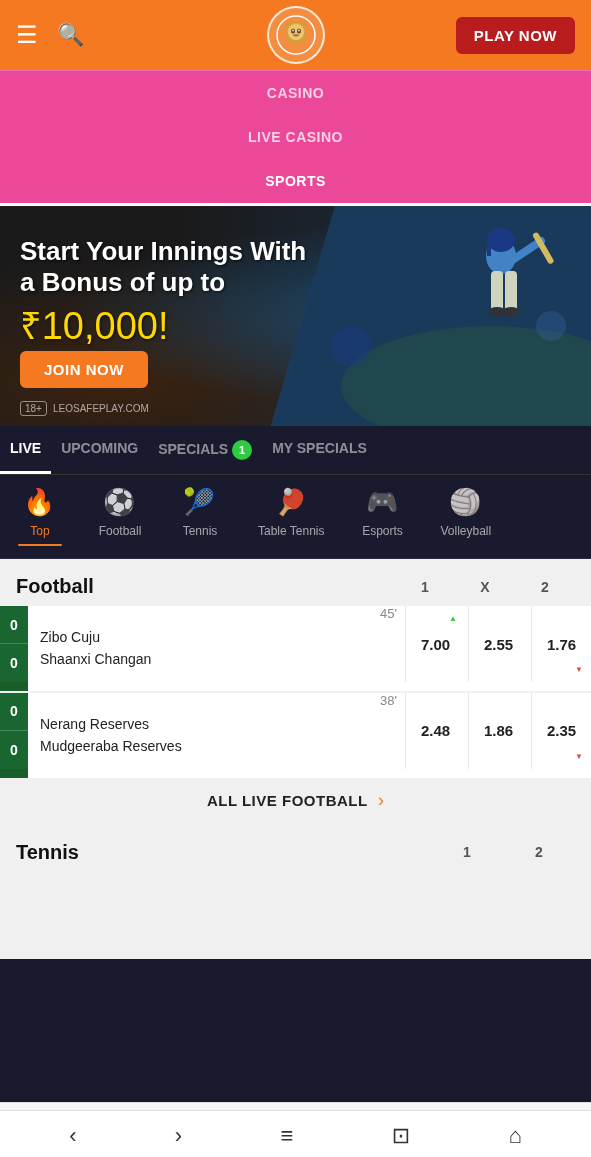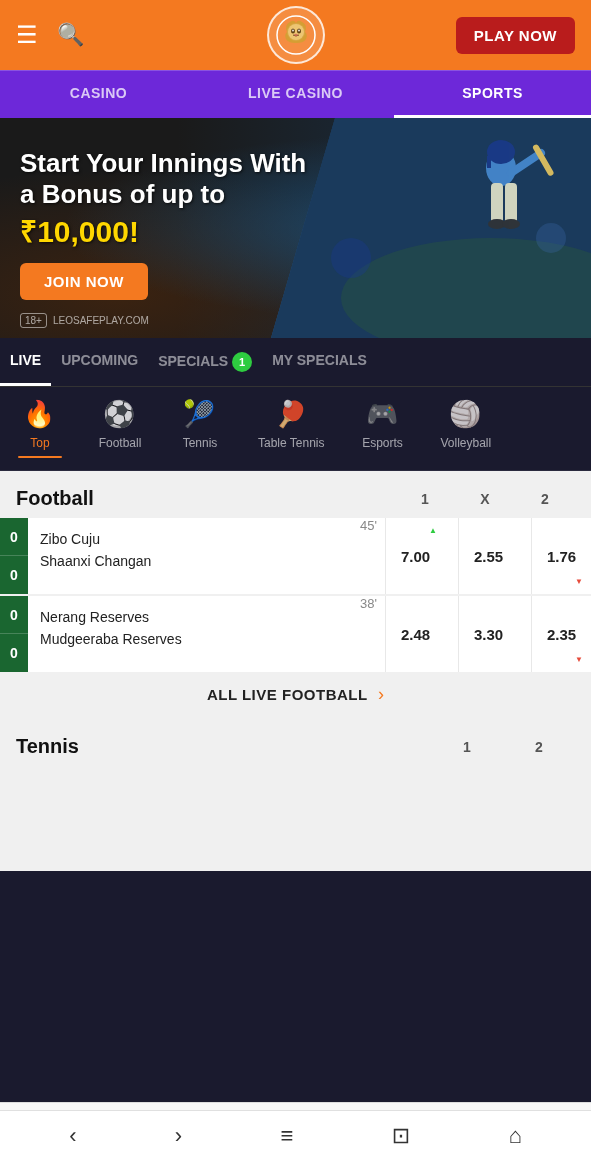--- a/index.html
+++ b/index.html
@@ -52,23 +52,24 @@
       padding: 10px 18px;
       border-radius: 6px;
       border: none;
       cursor: pointer;
       letter-spacing: 0.5px;
       margin-left: auto;
     }
 
     
     .nav-tabs {
-      background: #6d28d9;
+      background: #ec4899;
       display: flex;
       border-top: 1px solid rgba(255,255,255,0.2);
+      flex-direction: column;
     }
     .nav-tab {
       flex: 1;
       text-align: center;
       padding: 14px 0;
       color: rgba(255,255,255,0.75);
       font-weight: 700;
       font-size: 14px;
       letter-spacing: 0.5px;
       cursor: pointer;
@@ -112,22 +113,22 @@
       z-index: 2;
     }
     .banner-title {
       font-size: 26px;
       font-weight: 800;
       line-height: 1.2;
       text-shadow: 1px 1px 3px rgba(0,0,0,0.7);
       max-width: 300px;
     }
     .banner-amount {
-      font-size: 30px;
-      font-weight: 700;
+      font-size: 38px;
+      font-weight: 400;
       color: #ffd700;
       text-shadow: 1px 1px 3px rgba(0,0,0,0.7);
     }
     .join-btn {
       position: absolute;
       bottom: 38px;
       left: 20px;
       background: #f47920;
       color: white;
       font-weight: 800;
@@ -270,36 +271,36 @@
       display: flex;
       align-items: center;
       justify-content: center;
       color: white;
       font-size: 14px;
       font-weight: 700;
     }
     .score-box:first-child { border-bottom: 1px solid rgba(255,255,255,0.2); }
     .match-info {
       flex: 1;
-      padding: 10px 12px;
+      padding: 20px 12px;
     }
     .team-name {
       font-size: 14px;
       color: #222;
       font-weight: 500;
       line-height: 1.6;
     }
     .match-time {
       color: #888;
       font-size: 13px;
       margin-right: 8px;
     }
     .odds-col {
       display: flex;
-      gap: 13px;
+      gap: 3px;
     }
     .odd-box {
       width: 60px;
       height: 76px;
       display: flex;
       align-items: center;
       justify-content: center;
       font-size: 15px;
       font-weight: 600;
       color: #222;
@@ -559,21 +560,21 @@
         <div class="score-box">0</div>
         <div class="score-box">0</div>
       </div>
       <div class="match-info">
         <div class="team-name">Nerang Reserves</div>
         <div class="team-name">Mudgeeraba Reserves</div>
       </div>
       <span class="match-time">38'</span>
       <div class="odds-col">
         <div class="odd-box">2.48</div>
-        <div class="odd-box">3.30</div>
+        <div class="odd-box">1.86</div>
         <div class="odd-box odd-arrow-down">2.35</div>
       </div>
     </div>
 
     <div class="all-live-link">
       <span class="all-live-text">ALL LIVE FOOTBALL</span>
       <span class="all-live-arrow">›</span>
     </div>
   </div>
 

